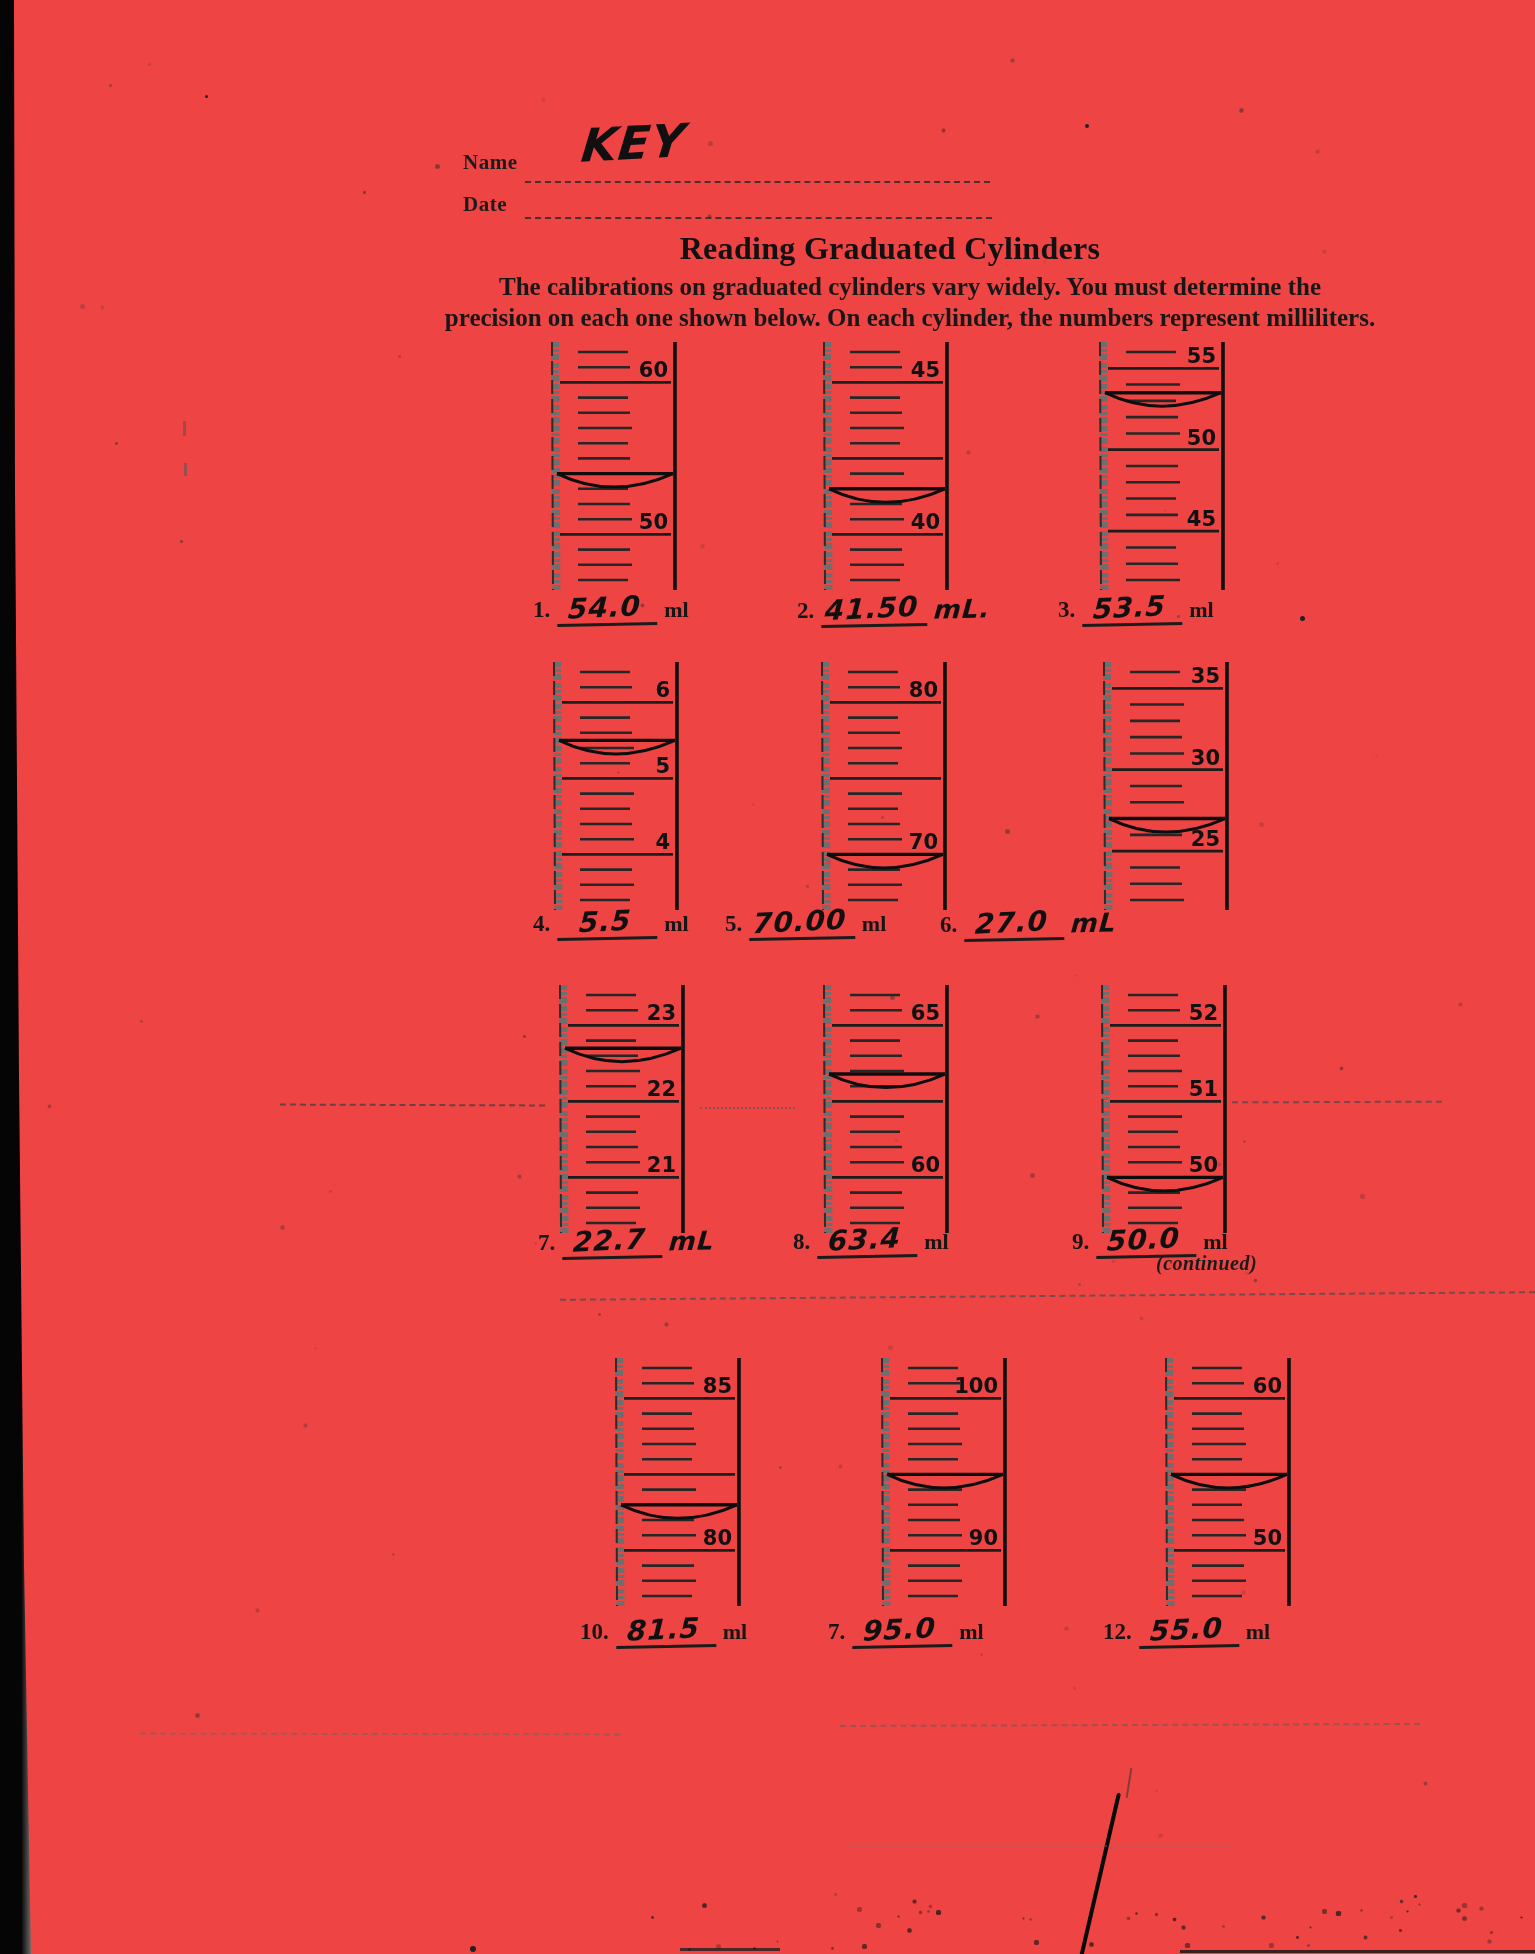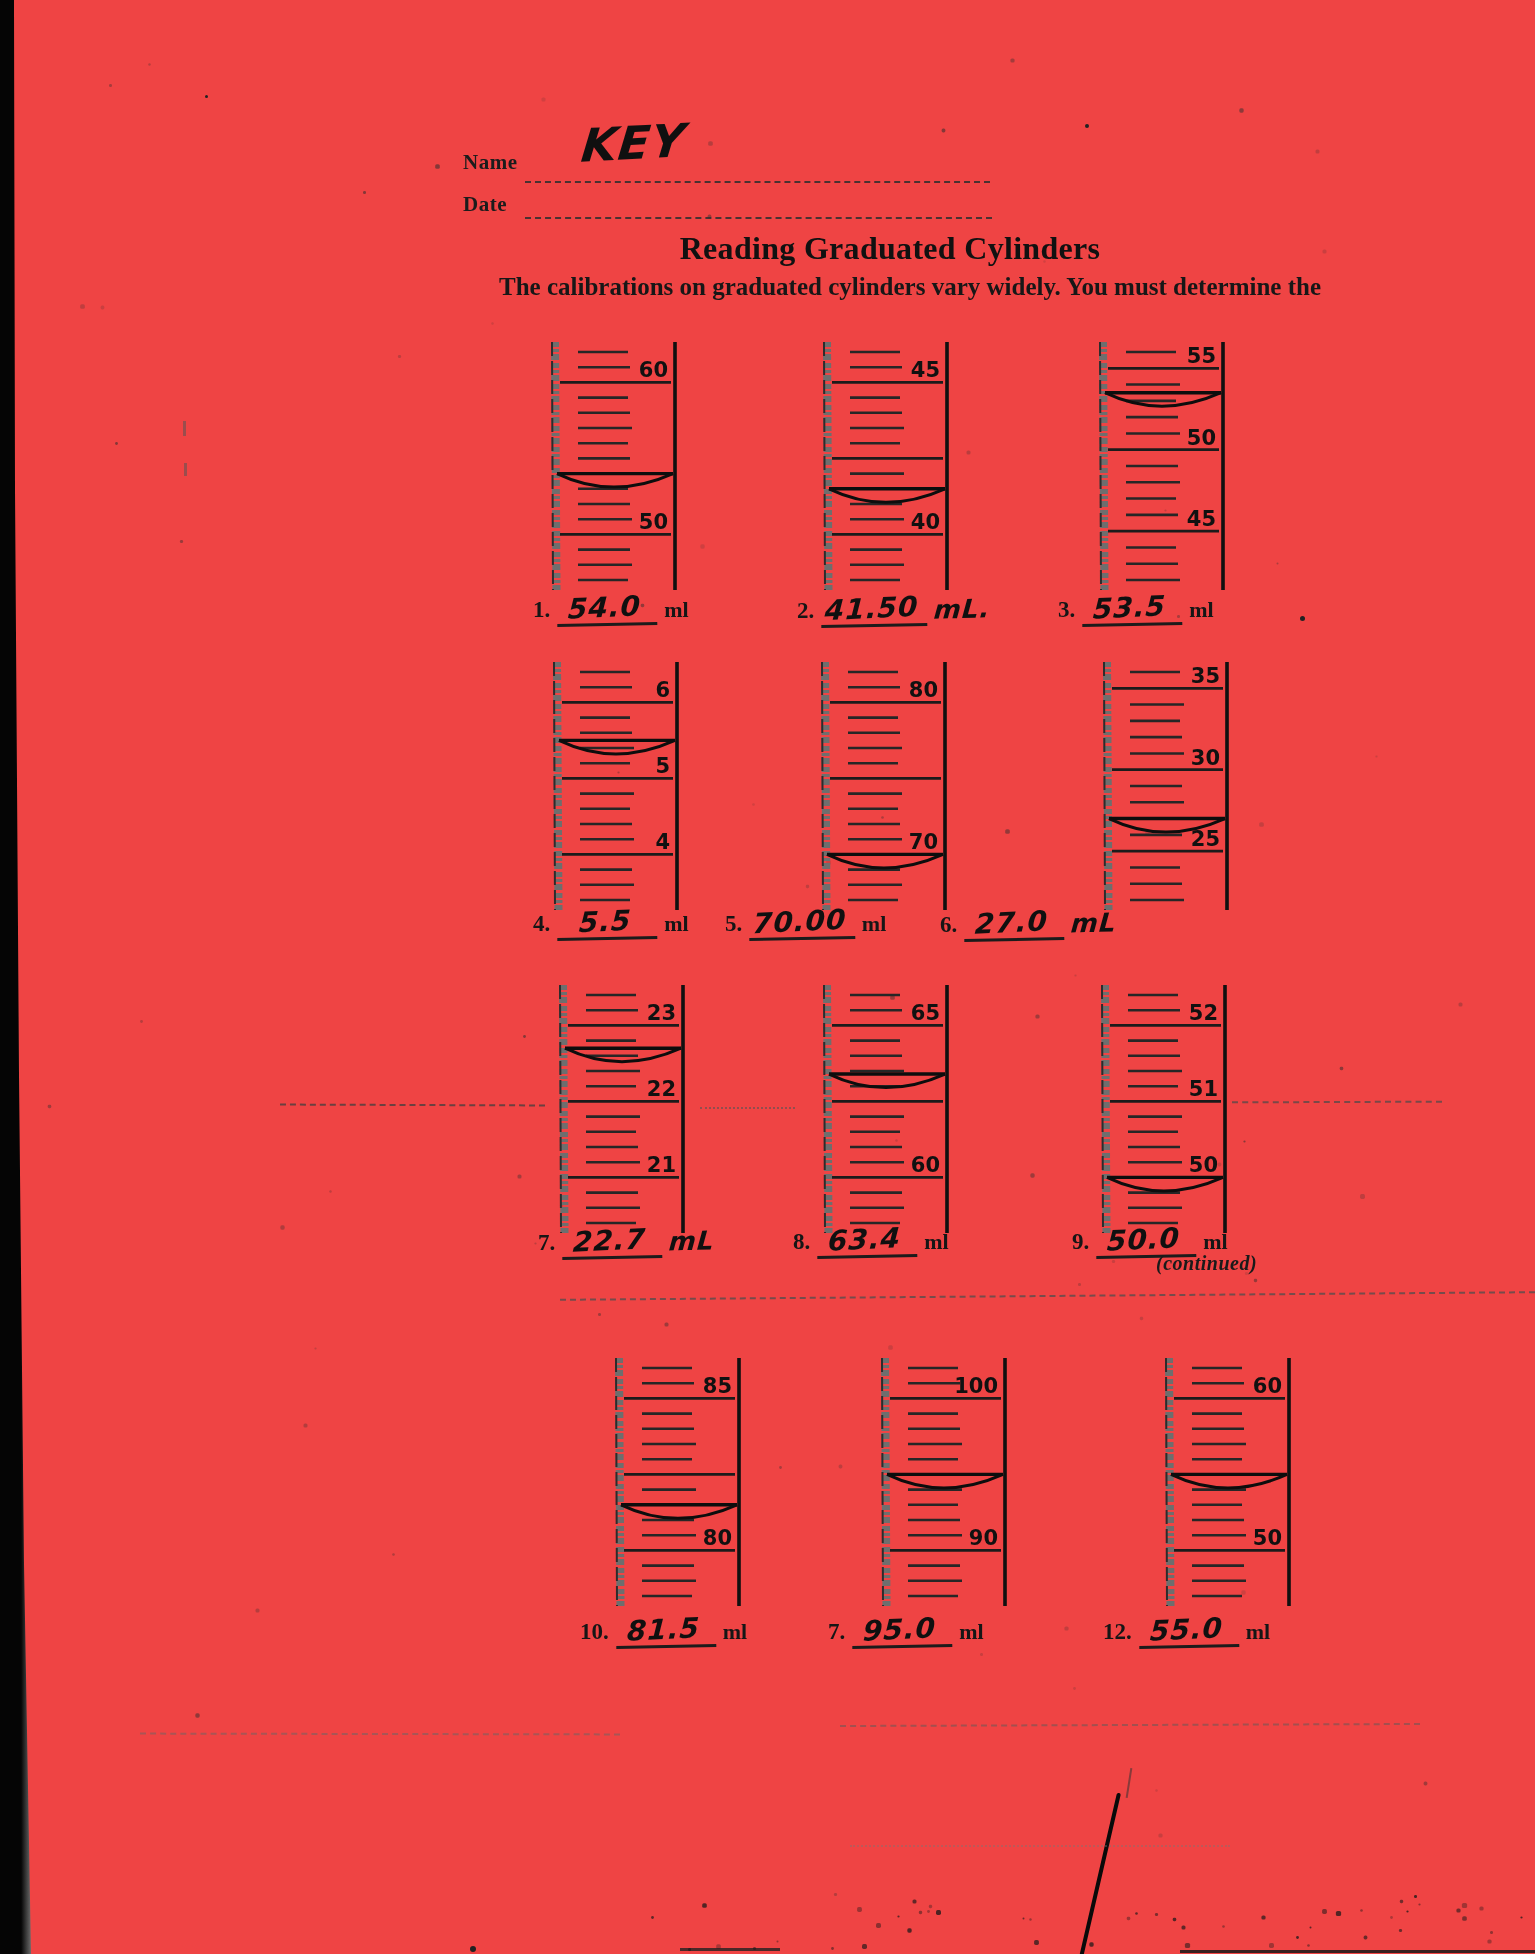--- a/index.html
+++ b/index.html
@@ -93,20 +93,21 @@
 
   <div class="field-label" style="left:463px;top:150px;">Name</div>
   <div class="key-value handwritten" style="left:582px;top:120px;">KEY</div>
   <div class="field-line" style="left:525px;top:181px;width:465px;"></div>
   <div class="field-label" style="left:463px;top:192px;">Date</div>
   <div class="field-line" style="left:525px;top:217px;width:467px;"></div>
 
   <div class="page-title">Reading Graduated Cylinders</div>
   <div class="instructions">
     <div>The calibrations on graduated cylinders vary widely. You must determine the</div>
+    <div>precision on each one shown below. On each cylinder, the numbers represent milliliters.</div>
   </div>
 
   <div id="cylinders">
       <div class="cylinder" style="left: 548px; top: 342px;">
         <svg width="130" height="248" viewBox="0 0 130 248">
           <line x1="7" y1="0" x2="8.5" y2="248" stroke="#6e6e6e" stroke-width="8" stroke-dasharray="5 2 3 2 6 3"></line>
           <line x1="4" y1="0" x2="5" y2="248" stroke="#2c2c2c" stroke-width="2" stroke-dasharray="14 5"></line>
           <line x1="127" y1="0" x2="127" y2="248" stroke="#101010" stroke-width="3.6"></line>
           <line x1="30" y1="10" x2="80" y2="10" stroke="#262626" stroke-width="2.6"></line>
           <line x1="30" y1="25.2" x2="82" y2="25.2" stroke="#262626" stroke-width="2.6"></line>

